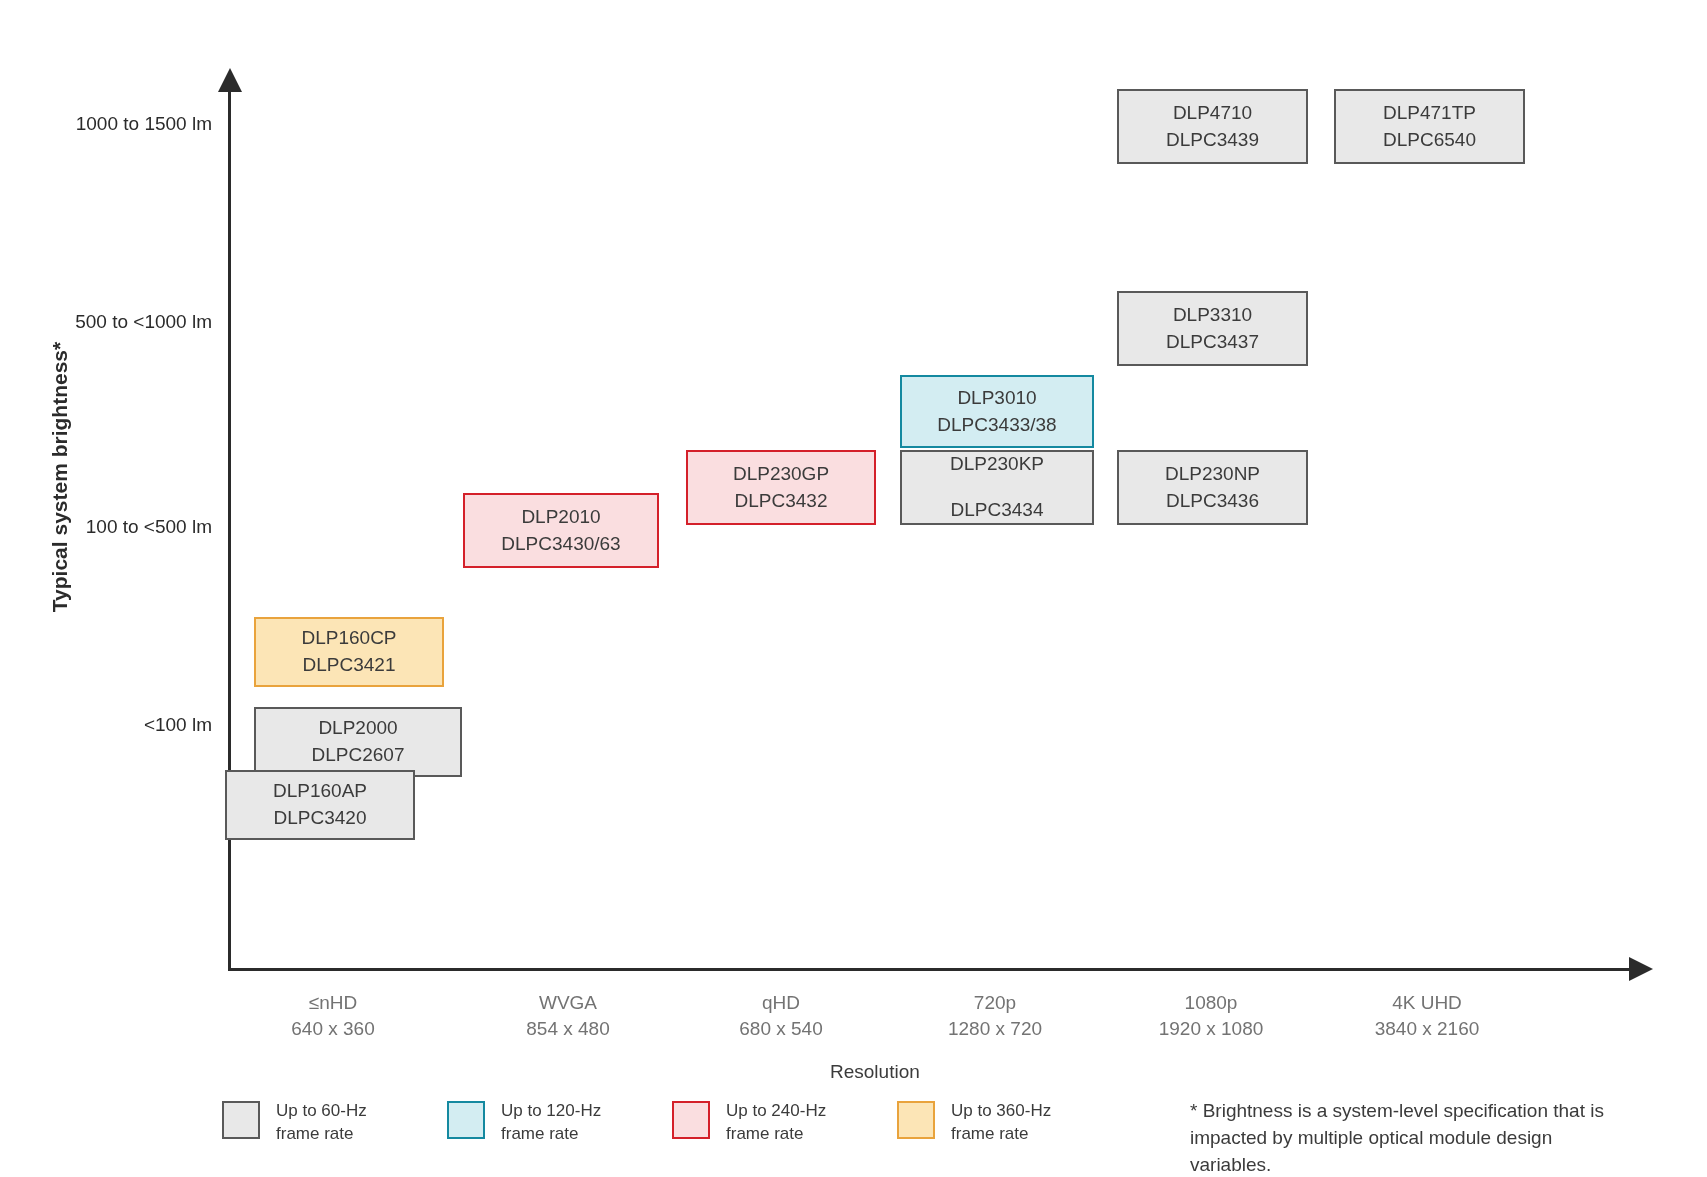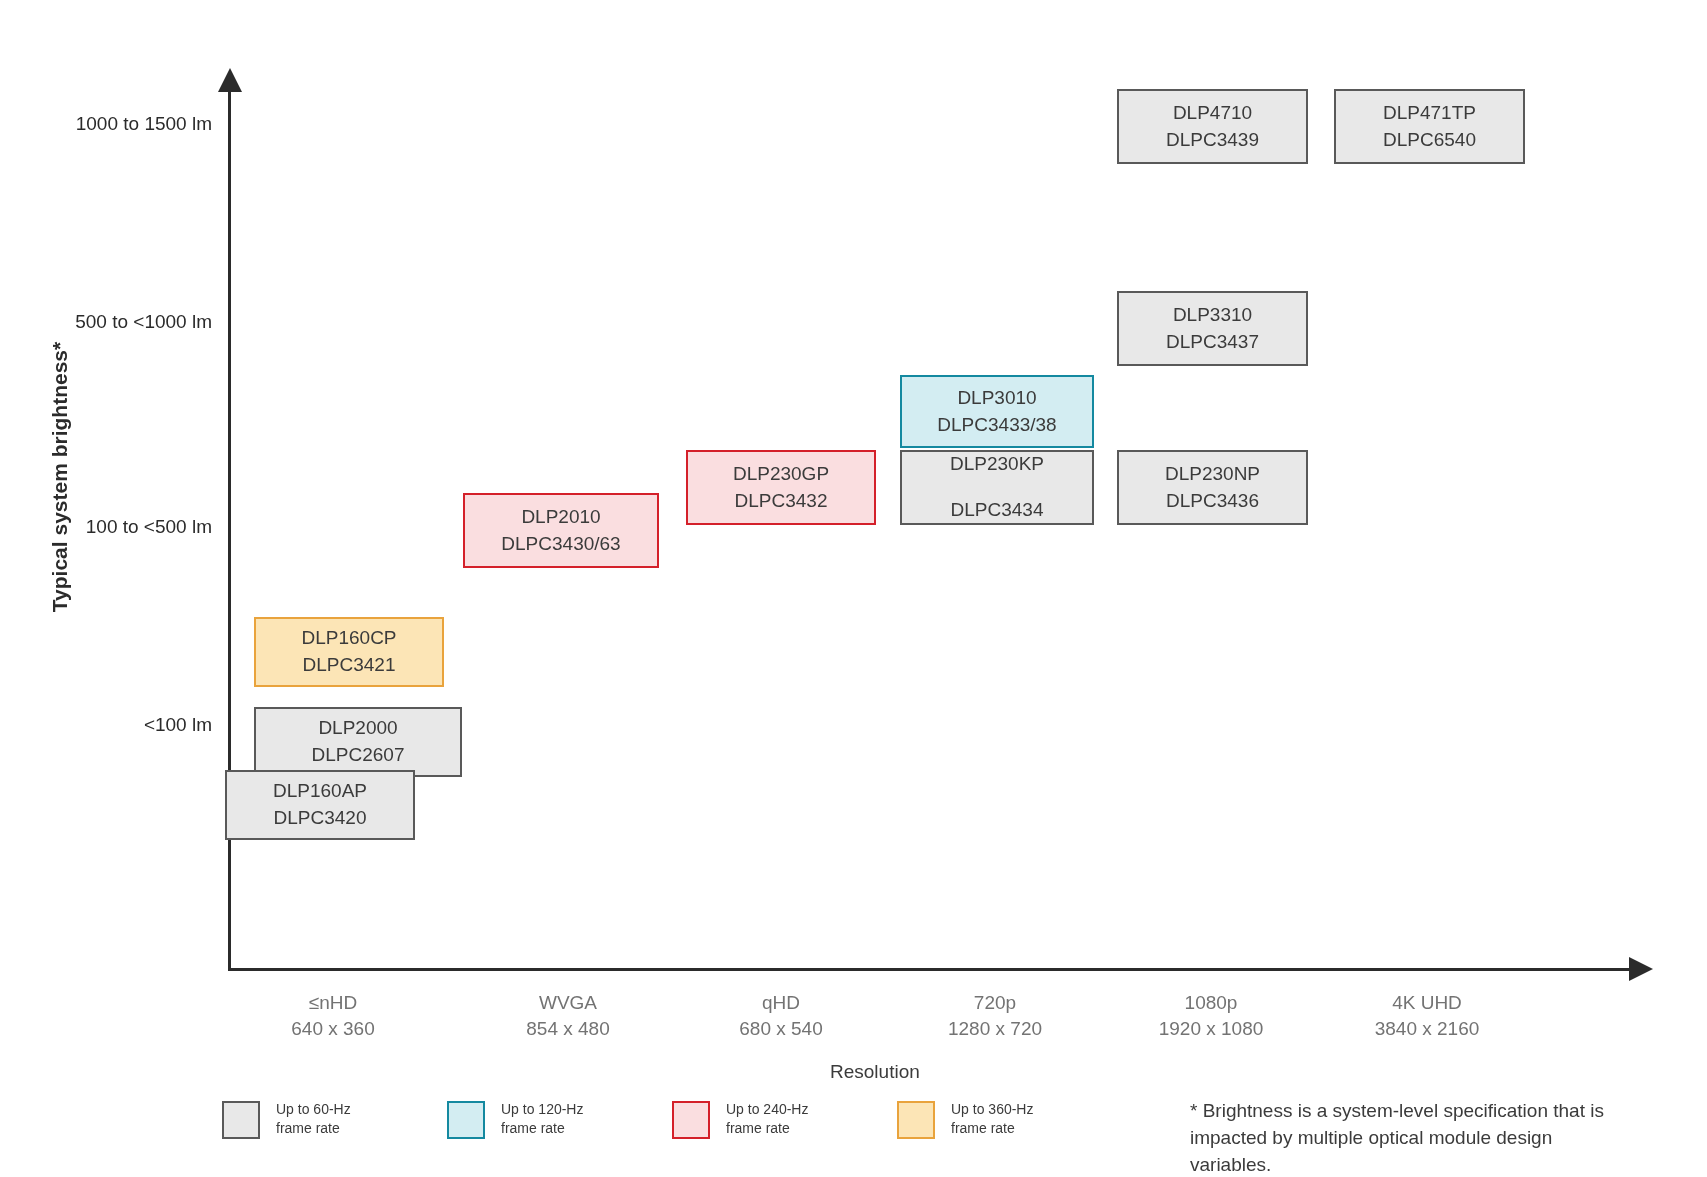--- a/index.html
+++ b/index.html
@@ -139,21 +139,21 @@
     box-sizing: border-box;
     width: 38px;
     height: 38px;
     border-width: 2px;
     border-style: solid;
     flex: none;
     margin-top: 1px;
   }
   .legend-text {
     margin-left: 16px;
-    font-size: 14px;
+    font-size: 17px;
     line-height: 1.35;
     color: #3b3b3b;
     white-space: pre-line;
   }
   #footnote {
     position: absolute;
     left: 1190px;
     top: 1098px;
     width: 420px;
     font-size: 19px;

